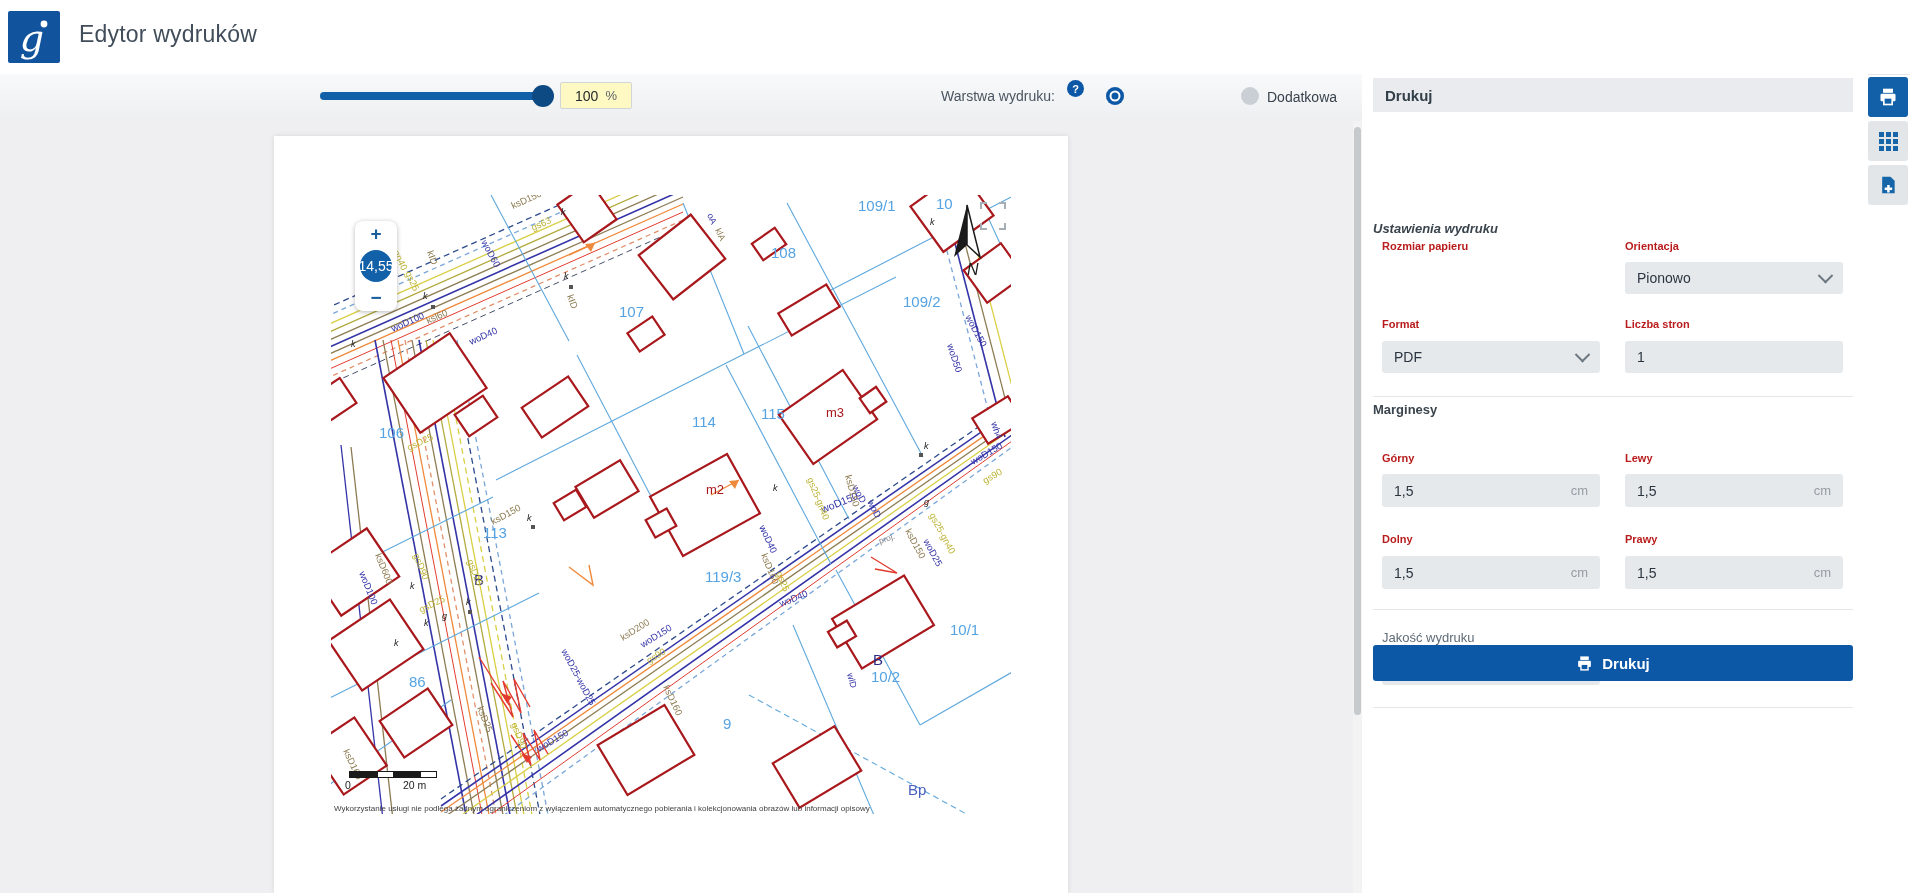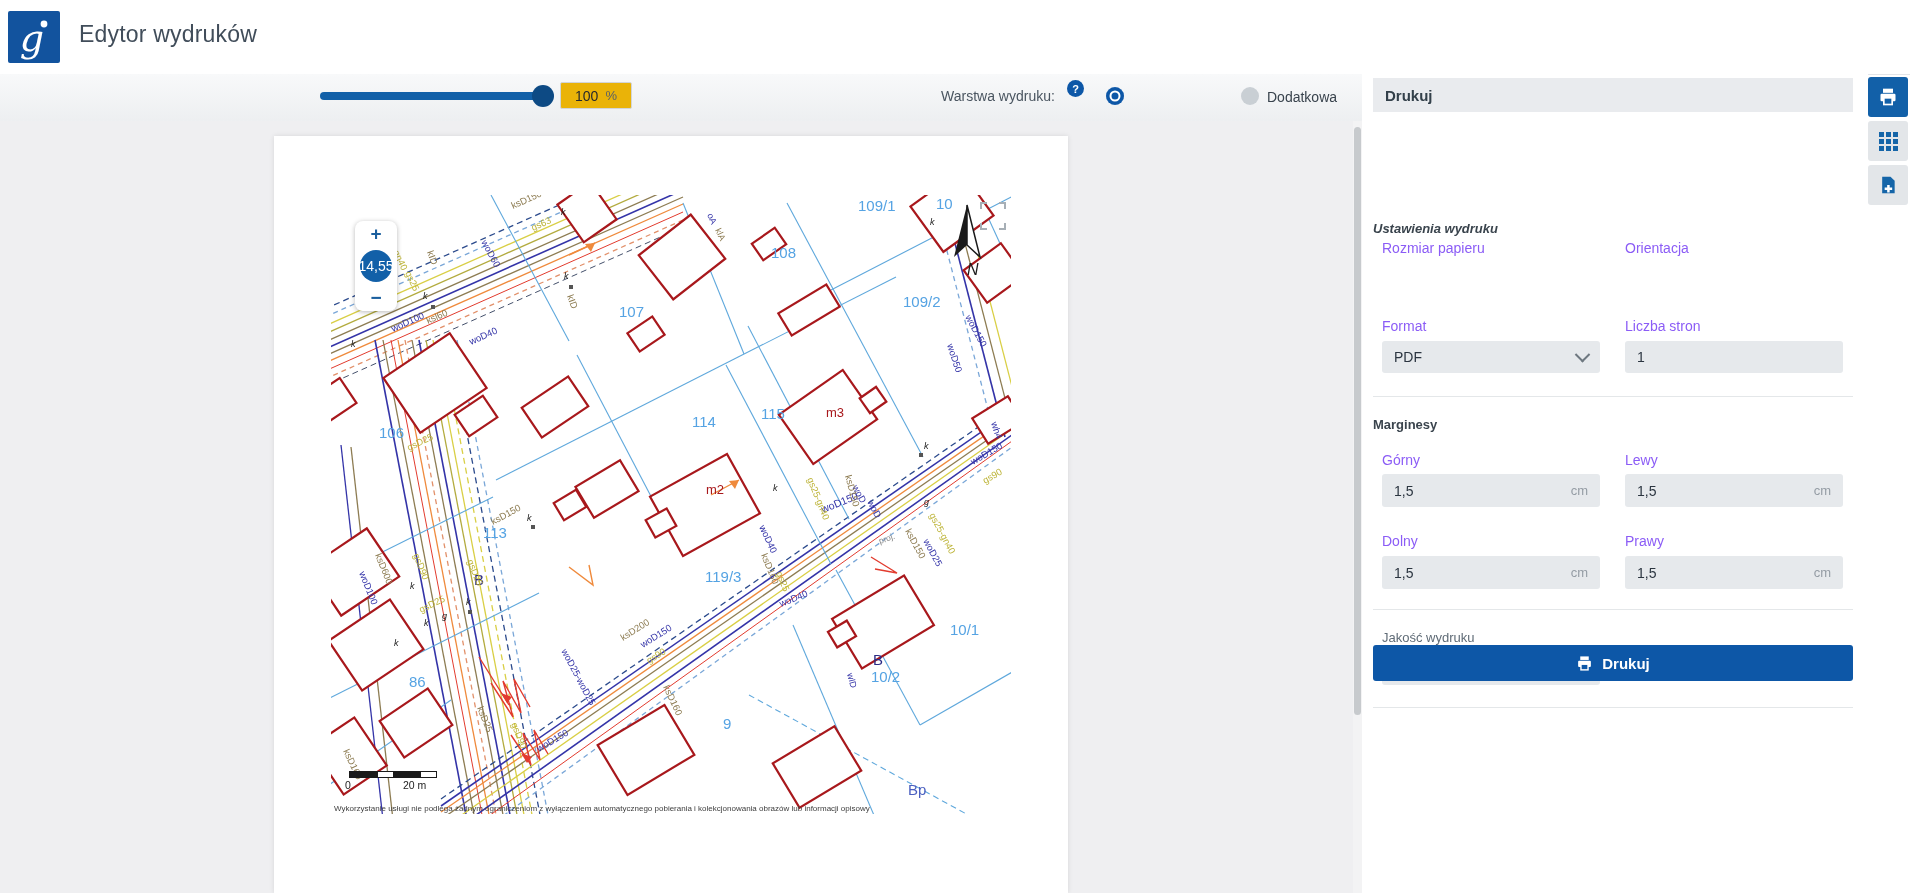--- a/index.html
+++ b/index.html
@@ -5,21 +5,21 @@
   html,body{margin:0;padding:0;background:#fff;font-family:"Liberation Sans",sans-serif;}
   #app{position:relative;width:1910px;height:893px;overflow:hidden;background:#fff;}
   
   #header{position:absolute;left:0;top:0;width:1910px;height:74px;background:#fff;border-bottom:1px solid #e3e5e8;}
   #logo{position:absolute;left:8px;top:11px;width:52px;height:52px;background:#12539e;border-radius:2px;}
   #app-title{position:absolute;left:79px;top:21px;font-size:23px;color:#414d5a;letter-spacing:.2px;}
   
   #toolbar{position:absolute;left:0;top:74px;width:1362px;height:47px;background:linear-gradient(#f8f9fa,#edeff1);border-bottom:1px solid #dadde0;}
   #slider-track{position:absolute;left:320px;top:92px;width:227px;height:8px;border-radius:4px;background:#1260a8;}
   #slider-handle{position:absolute;left:532px;top:85px;width:22px;height:22px;border-radius:50%;background:#0d4a84;}
-  #zoom-box{position:absolute;left:560px;top:82px;width:70px;height:25px;background:#eab308;border:1px solid #d2d5d8;border-radius:2px;display:flex;align-items:center;justify-content:center;gap:7px;}
+  #zoom-box{position:absolute;left:560px;top:82px;width:70px;height:25px;background:#fef9c3;border:1px solid #d2d5d8;border-radius:2px;display:flex;align-items:center;justify-content:center;gap:7px;}
   #zoom-box .val{font-size:14px;color:#26292d;}
   #zoom-box .unit{font-size:13px;color:#5b6167;}
   #layer-label{position:absolute;left:941px;top:88px;font-size:14px;color:#4a5560;}
   #help-badge{position:absolute;left:1067px;top:80px;width:17px;height:17px;border-radius:50%;background:#0d57a7;color:#fff;font-size:11px;font-weight:bold;display:flex;align-items:center;justify-content:center;}
   .radio{position:absolute;width:18px;height:18px;border-radius:50%;background:#c9cfd4;top:87px;}
   .radio.selected{background:#0d57a7;box-shadow:inset 0 0 0 3.5px #0d57a7, inset 0 0 0 5.5px #fff;}
   .radio-label{position:absolute;top:89px;font-size:14px;color:#39434d;}
   
   #canvas{position:absolute;left:0;top:121px;width:1353px;height:772px;background:#efeff1;}
   #paper{position:absolute;left:274px;top:15px;width:794px;height:757px;background:#fff;box-shadow:0 0 5px rgba(0,0,0,.10);}
@@ -38,21 +38,21 @@
   #sb-end{position:absolute;left:72px;top:584px;font-size:10.5px;color:#222;}
   #attribution{position:absolute;left:3px;right:3px;bottom:1px;font-size:8px;color:#3d3d3d;white-space:nowrap;overflow:hidden;}
   
   #scrollbar{position:absolute;left:1353px;top:121px;width:9px;height:772px;background:#f3f3f4;}
   #scroll-thumb{position:absolute;left:1px;top:6px;width:7px;height:588px;background:#c7cacd;border-radius:4px;}
   
   #panel{position:absolute;left:1362px;top:74px;width:506px;height:819px;background:#fff;}
   #panel-titlebar{position:absolute;left:11px;top:4px;width:480px;height:34px;background:#e9ebee;display:flex;align-items:center;}
   #panel-titlebar span{margin-left:12px;font-size:15px;font-weight:bold;color:#33404a;}
   .section-label{position:absolute;left:11px;font-size:13px;font-weight:bold;color:#3a444d;}
-  .fld-label{position:absolute;font-size:14px;color:#8b5cf6;}
+  .fld-label{position:absolute;font-size:11px;color:#b91c1c;font-weight:bold;}
   .fld{position:absolute;width:218px;height:32px;background:#e6e9ec;border-radius:3px;display:flex;align-items:center;box-sizing:border-box;padding:0 12px;}
   .fld .fval{font-size:14px;color:#2b3540;flex:1;}
   .fld .unit{font-size:13px;color:#949ca4;}
   .chev{width:9px;height:9px;border-right:2px solid #6e7880;border-bottom:2px solid #6e7880;transform:rotate(45deg) translate(-2px,-2px);}
   .divider{position:absolute;left:11px;width:480px;height:1px;background:#e4e7e9;}
   #print-btn{position:absolute;left:11px;top:571px;width:480px;height:36px;background:#0d57a7;border-radius:3px;color:#fff;font-size:15px;font-weight:bold;display:flex;align-items:center;justify-content:center;gap:9px;cursor:pointer;}
   
   .strip-btn{position:absolute;left:1868px;width:40px;height:40px;border-radius:3px;display:flex;align-items:center;justify-content:center;cursor:pointer;}
   .strip-btn.active{background:#1260a8;}
   .strip-btn.idle{background:#e3e6e9;}
@@ -335,33 +335,37 @@
 
   <div id="panel">
     <div id="panel-titlebar">
       <span>Drukuj</span>
     </div>
 
     <div class="section-label" style="top:147px;font-style:italic;">Ustawienia wydruku</div>
 
     <div class="fld-label" style="left:20px;top:166px;">Rozmiar papieru</div>
     <div class="fld-label" style="left:263px;top:166px;">Orientacja</div>
+    <div class="fld" style="left:263px;top:188px;">
+      <span class="fval">Pionowo</span>
+      <span class="chev"></span>
+    </div>
 
     <div class="fld-label" style="left:20px;top:244px;">Format</div>
     <div class="fld" style="left:20px;top:267px;">
       <span class="fval">PDF</span>
       <span class="chev"></span>
     </div>
     <div class="fld-label" style="left:263px;top:244px;">Liczba stron</div>
     <div class="fld" style="left:263px;top:267px;">
       <span class="fval">1</span>
     </div>
 
     <div class="divider" style="top:322px;"></div>
-    <div class="section-label" style="top:343px;text-align:right;">Marginesy</div>
+    <div class="section-label" style="top:328px;text-align:right;">Marginesy</div>
 
     <div class="fld-label" style="left:20px;top:378px;">Górny</div>
     <div class="fld" style="left:20px;top:400px;height:33px;">
       <span class="fval">1,5</span>
       <span class="unit">cm</span>
     </div>
     <div class="fld-label" style="left:263px;top:378px;">Lewy</div>
     <div class="fld" style="left:263px;top:400px;height:33px;">
       <span class="fval">1,5</span>
       <span class="unit">cm</span>

